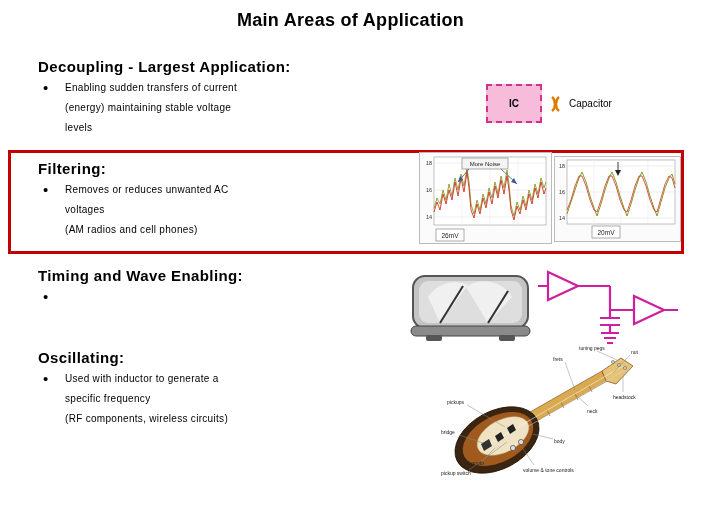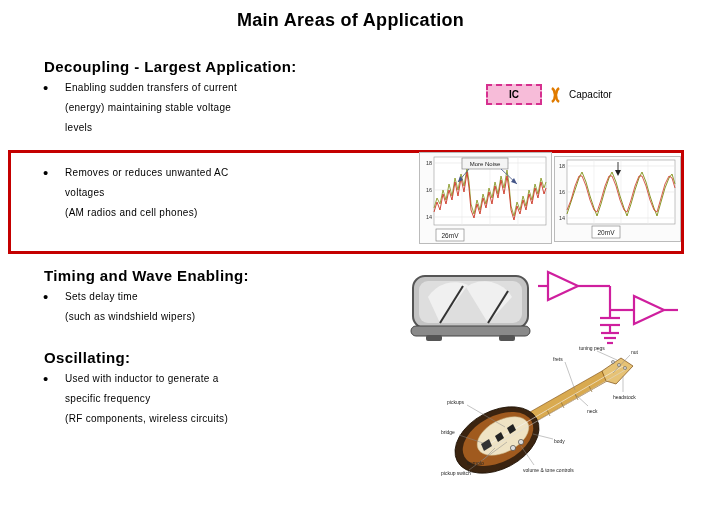--- a/index.html
+++ b/index.html
@@ -1,39 +1,39 @@
 <!DOCTYPE html>
 <html><head>
 <meta charset="utf-8">
 <style>
   * { box-sizing: border-box; }
   html,body { margin:0; padding:0; }
   body { font-family:"Liberation Sans", sans-serif; color:#000; background:#fff; }
-  .slide { position:relative; width:701px; height:509px; background:#ffffff; overflow:hidden; }
+  .slide { position:relative; width:701px; height:509px; background:#ffffff; overflow:hidden;border-radius:31px; }
 
   .page-title { position:absolute; top:10px; left:0; width:100%; text-align:center;
                 font-size:18px; font-weight:700; letter-spacing:.3px; }
 
   .section { position:absolute; left:38px; }
-  .sec-heading { font-size:15px; font-weight:700; letter-spacing:.4px;margin-left:6px; }
+  .sec-heading { font-size:15px; font-weight:700; letter-spacing:.4px; }
   .bullet-row { display:flex; margin-top:3px; }
   .bullet-dot { width:27px; padding-left:5px; font-size:15px; line-height:20px; }
   .bullet-text { font-size:10px; line-height:20px; letter-spacing:.3px; white-space:pre-line; }
 
   #sec-decoupling { top:58px; }
   #sec-filtering  { top:160px; }
   #sec-timing     { top:267px; }
   #sec-oscillating{ top:349px; }
 
   .highlight-box { position:absolute; left:8px; top:150px; width:676px; height:104px;
                    border:3px solid #c40000; }
 
   .fig { position:absolute; }
   #fig-decoupling { left:486px; top:84px; display:flex; align-items:center; gap:6px; }
-  .ic-box { width:56px; height:21px; background:#f7bcd9; border:2px dashed #d6308f;
+  .ic-box { width:56px; height:39px; background:#f7bcd9; border:2px dashed #d6308f;
             display:flex; align-items:center; justify-content:center;
             font-size:10px; font-weight:700; }
   .cap-label { font-size:10px; }
 
   #fig-graph-left  { left:419px; top:152px; }
   #fig-graph-right { left:554px; top:156px; }
   #fig-wiper       { left:408px; top:271px; }
   #fig-schematic   { left:536px; top:266px; }
   #fig-guitar      { left:437px; top:342px; }
 </style>
@@ -61,20 +61,21 @@
     <svg width="15" height="20" viewBox="0 0 15 20">
       <path d="M4,3 C8,6 8,14 4,17" fill="none" stroke="#e07b00" stroke-width="2.4"></path>
       <path d="M11,3 C7,6 7,14 11,17" fill="none" stroke="#e07b00" stroke-width="2.4"></path>
     </svg>
     <div class="cap-label">Capacitor</div>
   </div>
 
   <div class="highlight-box"></div>
 
   <div class="section" id="sec-filtering">
+    <div class="sec-heading">Filtering:</div>
     <div class="bullet-row">
       <div class="bullet-dot">•</div>
       <div class="bullet-text">Removes or reduces unwanted AC
 voltages
 (AM radios and cell phones)</div>
     </div>
   </div>
 
   <svg class="fig" id="fig-graph-left" width="133" height="92" viewBox="0 0 133 92">
     <rect x="0.5" y="0.5" width="132" height="91" fill="#fbfbfb" stroke="#bbbbbb"></rect>
@@ -117,22 +118,20 @@
     <line x1="64" y1="6" x2="64" y2="15" stroke="#222222" stroke-width="0.9"></line>
     <polygon points="61,14 67,14 64,20" fill="#222222"></polygon>
     <rect x="38" y="70" width="28" height="12" fill="#ffffff" stroke="#777777" stroke-width="0.6"></rect>
     <text x="52" y="79" font-size="6.5" text-anchor="middle" fill="#222">20mV</text>
   </svg>
 
   <div class="section" id="sec-timing">
     <div class="sec-heading">Timing and Wave Enabling:</div>
     <div class="bullet-row">
       <div class="bullet-dot">•</div>
-      <div class="bullet-text">Sets delay time
-(such as windshield wipers)</div>
     </div>
   </div>
 
   <svg class="fig" id="fig-wiper" width="125" height="72" viewBox="0 0 125 72">
     <rect x="5" y="5" width="115" height="52" rx="12" fill="#c4c4c4" stroke="#555555" stroke-width="2"></rect>
     <rect x="11" y="10" width="103" height="42" rx="9" fill="#dedede" stroke="none"></rect>
     <path d="M32,52 L20,26 A32,32 0 0 1 60,14 Z" fill="#f2f2f2" opacity="0.9"></path>
     <path d="M80,52 L58,16 A32,32 0 0 1 104,26 Z" fill="#f2f2f2" opacity="0.9"></path>
     <line x1="32" y1="52" x2="55" y2="15" stroke="#333333" stroke-width="2"></line>
     <line x1="80" y1="52" x2="100" y2="20" stroke="#333333" stroke-width="2"></line>

